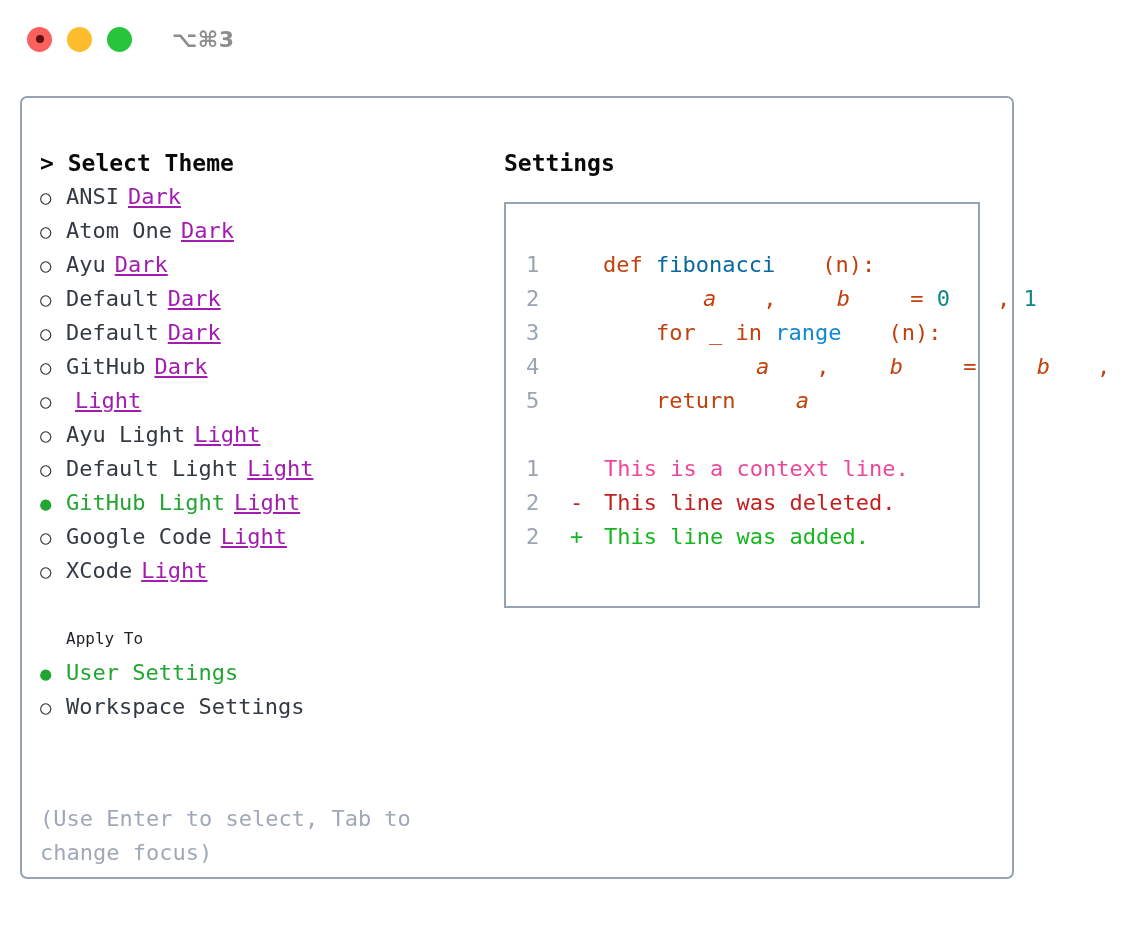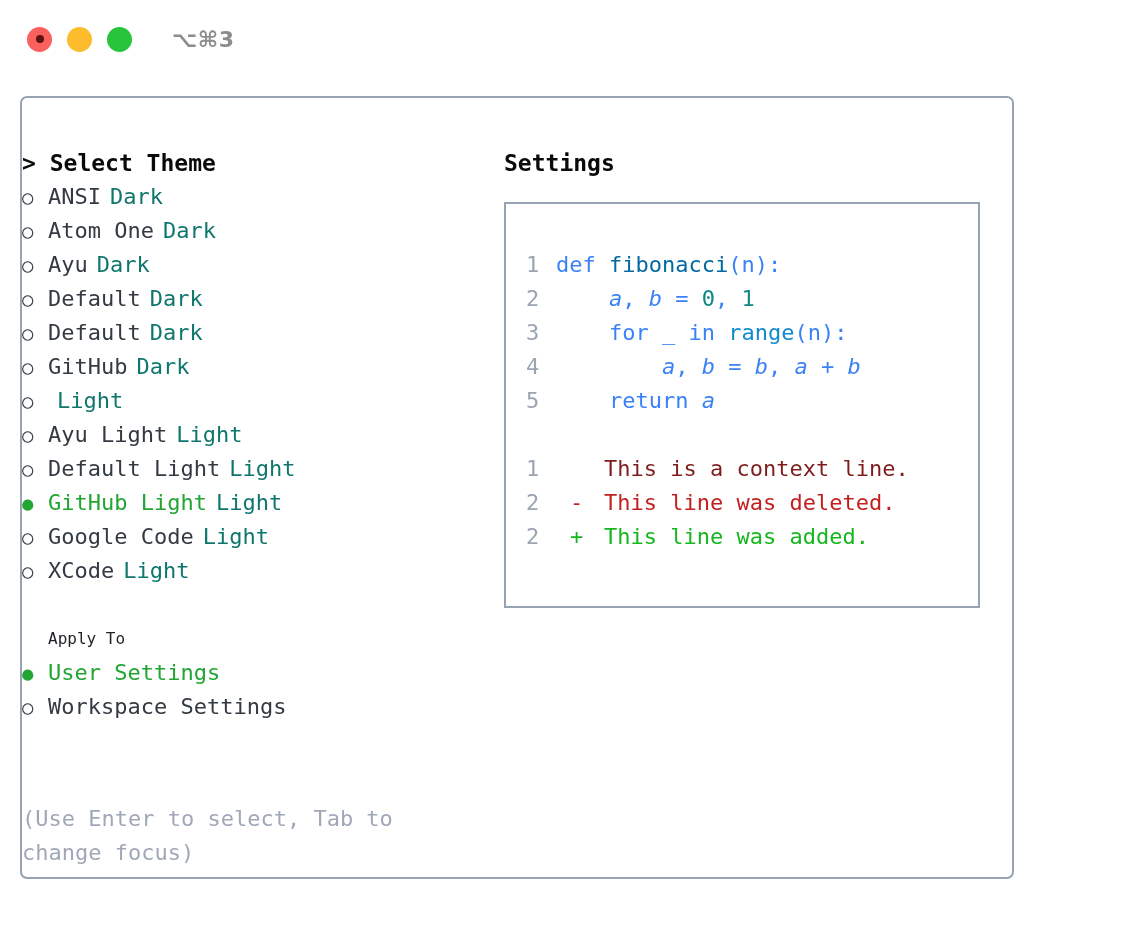--- a/index.html
+++ b/index.html
@@ -78,20 +78,21 @@
   #panel-inner {
     display: flex;
     padding: 48px 0 0 0;
     height: 100%;
     box-sizing: border-box;
   }
 
   
   #left-col {
     width: 466px;
+    padding-left: 18px;
     box-sizing: border-box;
   }
 
   .section-title {
     font-size: 23px;
     font-weight: bold;
     color: #0a0a0a;
     line-height: 34px;
     white-space: pre;
   }
@@ -106,22 +107,23 @@
   }
   .bullet {
     width: 26px;
     flex: none;
     font-size: 19px;
     color: #333a42;
   }
   .bullet.sel { color: #22a532; }
   .opt-name.sel { color: #22a532; text-align: right; }
   .variant {
-    color: #0f766e;
+    color: #a21caf;
     padding-left: 9px;
+    text-decoration: underline;
   }
 
   .applyto-head {
     font-size: 16px;
     line-height: 34px;
     color: #1d2126;
     padding-left: 26px;
     margin-top: 34px;
     white-space: pre;
   }
@@ -161,28 +163,28 @@
     font-size: 22px;
     line-height: 34px;
     white-space: pre;
   }
   .lineno {
     width: 30px;
     flex: none;
     color: #9aa5b1;
     text-align: left;
   }
-  .code-text { color: #3b82f6; }
+  .code-text { color: #c2410c; margin-left: 47px; }
   .tok-fn    { color: #0369a1; }
   .tok-num   { color: #0f8787; }
   .tok-call  { color: #1189cd; }
   .tok-var   { font-style: italic; }
 
   .diff-gap { height: 34px; }
-  .diff-ctx { color: #7f1d1d; }
+  .diff-ctx { color: #ec4899; }
   .diff-del { color: #c31f1f; }
   .diff-add { color: #16b61e; }
 </style>
 </head>
 <body>
 
 <div id="window">
 
   <div id="titlebar">
     <div class="dot red"></div>

